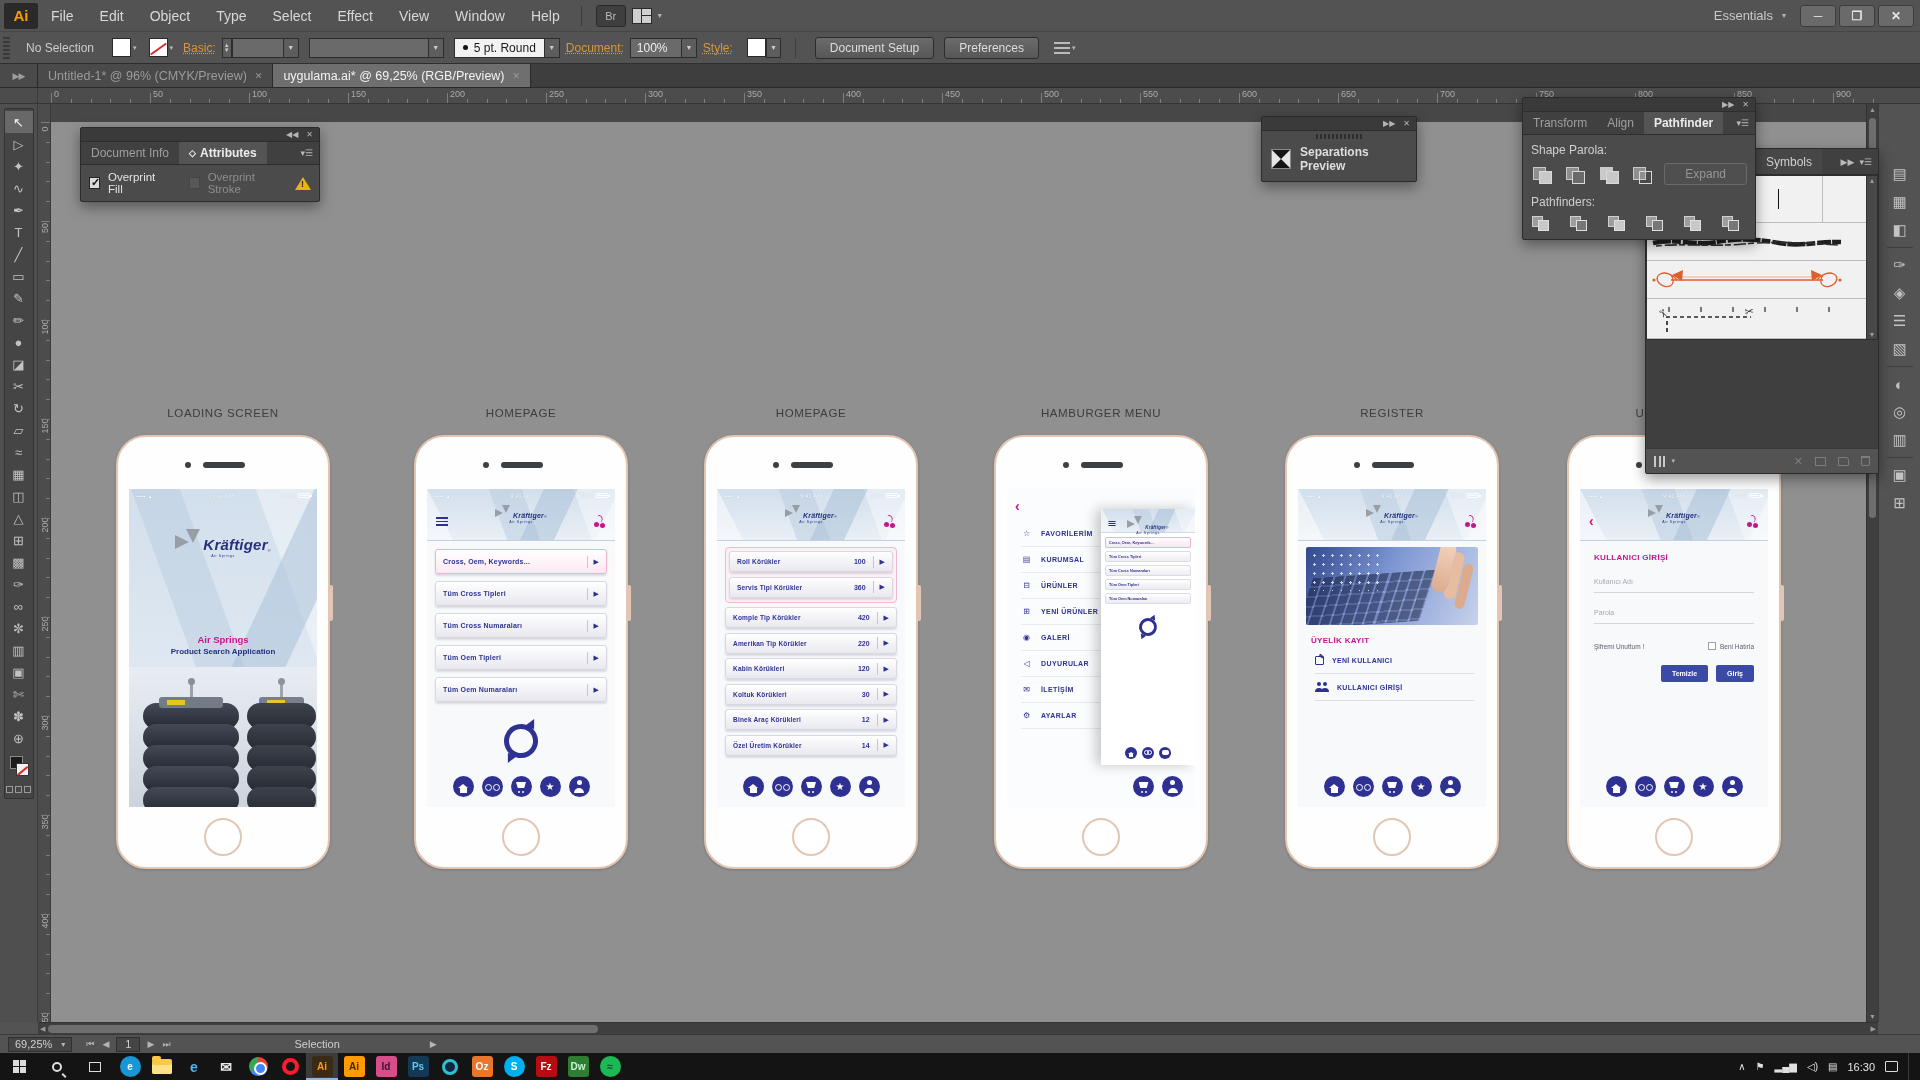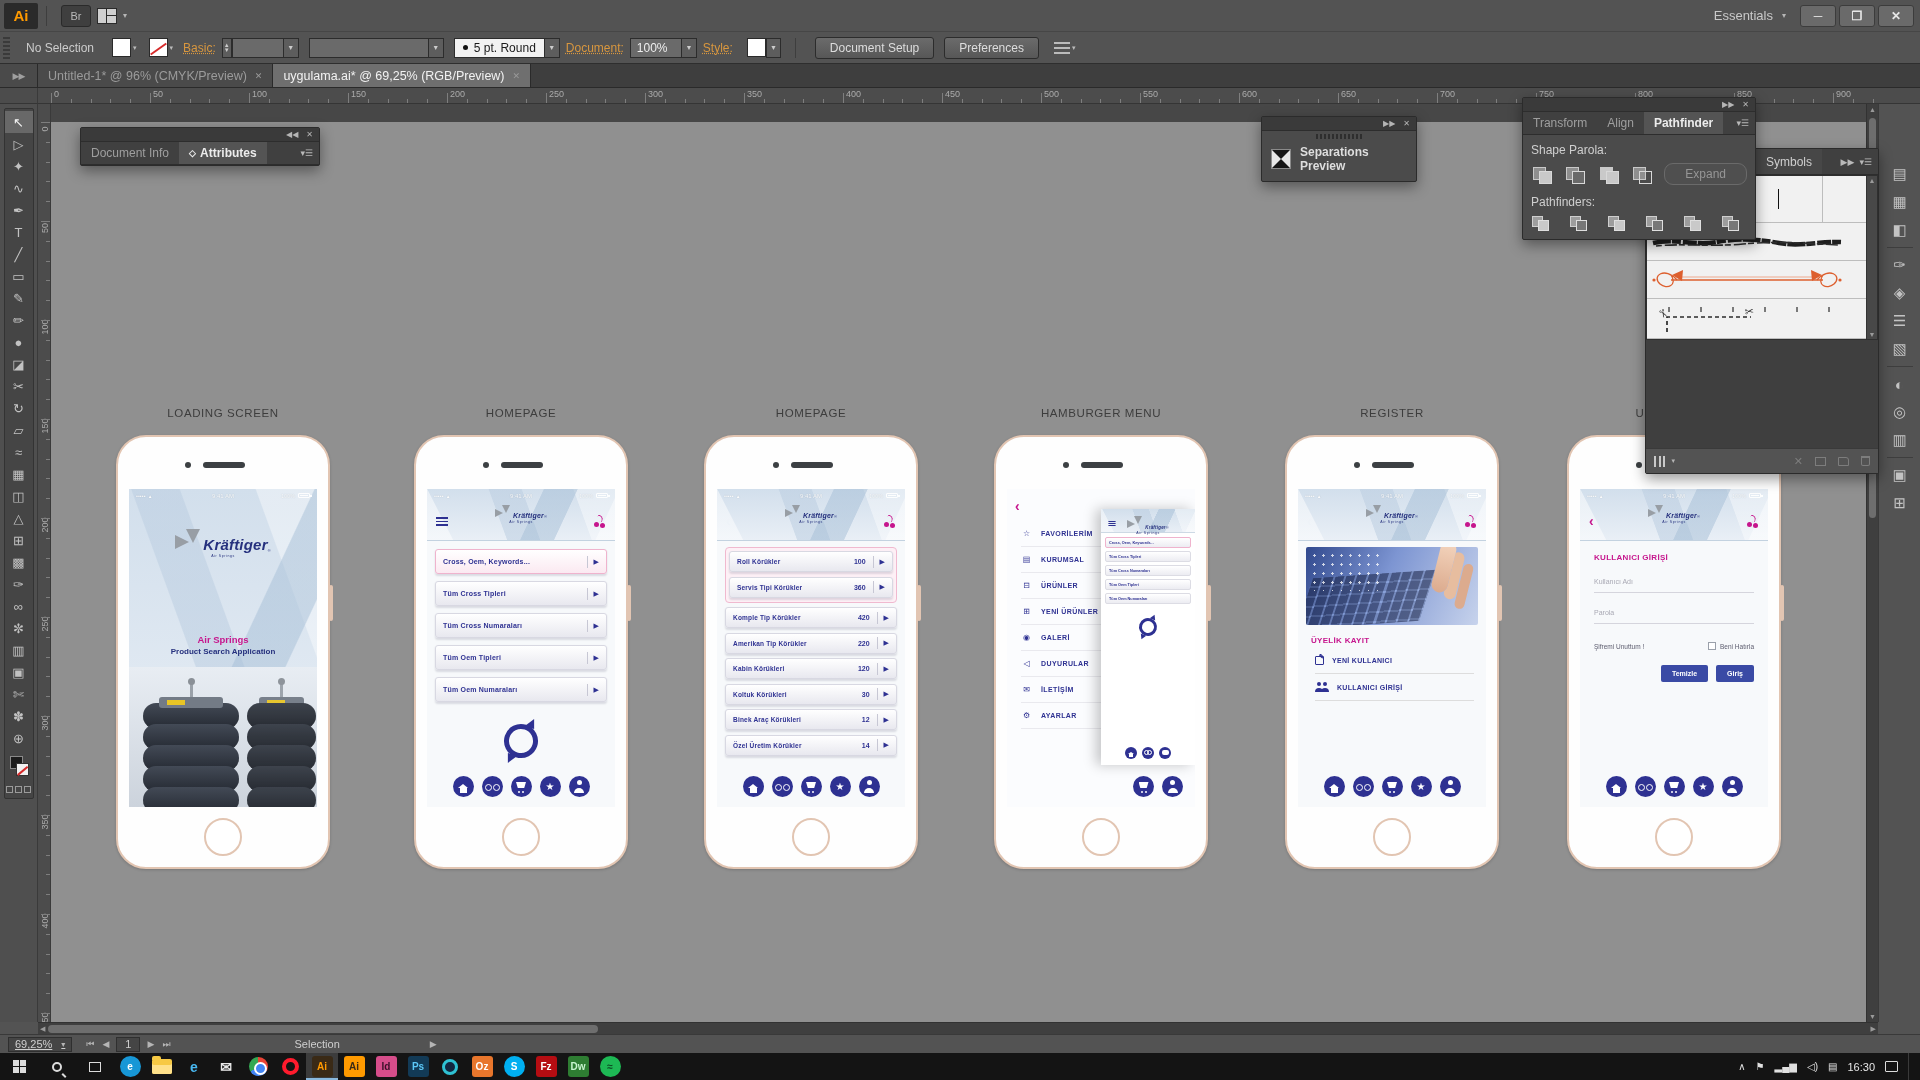--- a/index.html
+++ b/index.html
@@ -74,21 +74,21 @@
   .scroll-arr{position:absolute;left:0;right:0;text-align:center;color:#9a9a9a;font-size:7px;}
   .rightstrip{width:42px;background:#535353;border-left:1px solid #3a3a3a;display:flex;flex-direction:column;align-items:center;padding-top:56px;gap:0;}
   .dock-ico{width:100%;height:28px;display:flex;align-items:center;justify-content:center;color:#c3c3c3;font-size:15px;}
   .dock-sep{width:26px;height:1px;background:#3e3e3e;margin:3px 0;}
 
   
   .hscroll{position:absolute;left:38px;top:1022px;right:42px;height:12px;background:#3f3f3f;border-top:1px solid #323232;}
   .hthumb{position:absolute;left:10px;top:2px;width:550px;height:8px;background:#6e6e6e;border-radius:5px;}
   .hs-arr{position:absolute;top:0;color:#9a9a9a;font-size:7px;line-height:12px;}
   .statusbar{position:absolute;left:0;top:1034px;right:0;height:19px;background:#535353;border-top:1px solid #393939;display:flex;align-items:center;color:#cfcfcf;font-size:11px;}
-  .zoombox{height:15px;background:#454545;border:1px solid #2f2f2f;display:flex;align-items:center;padding:0 6px;gap:6px;margin-left:8px;text-decoration:underline;}
+  .zoombox{height:15px;background:#454545;border:1px solid #2f2f2f;display:flex;align-items:center;padding:0 6px;gap:6px;margin-left:8px;}
   .navglyph{color:#b5b5b5;font-size:9px;margin:0 4px;}
   .abnum{height:15px;background:#454545;border:1px solid #2f2f2f;padding:0 8px;display:flex;align-items:center;margin:0 3px;}
   .statusmode{margin-left:120px;}
   .taskbar{position:absolute;left:0;top:1053px;right:0;height:27px;background:#141414;display:flex;align-items:stretch;color:#e6e6e6;}
   .tb-btn{width:38px;display:flex;align-items:center;justify-content:center;}
   .winlogo{display:grid;grid-template-columns:6px 6px;grid-template-rows:6px 6px;gap:1px;}
   .winlogo span{background:#dcdcdc;}
   .searchico{width:10px;height:10px;border:2px solid #dcdcdc;border-radius:50%;position:relative;}
   .searchico::after{content:"";position:absolute;width:2px;height:5px;background:#dcdcdc;left:9px;top:9px;transform:rotate(-45deg);}
   .taskview{width:12px;height:10px;border:1.5px solid #dcdcdc;position:relative;}
@@ -127,21 +127,21 @@
   .sep-label{color:#dedede;font-size:12px;font-weight:bold;}
   .pf-body{padding:4px 8px 8px;}
   .pf-label{color:#cfcfcf;font-size:12px;margin:4px 0 6px;}
   .pf-row{display:flex;align-items:center;gap:14px;}
   .sm{width:24px;height:19px;position:relative;}
   .sm::before{content:"";position:absolute;left:2px;top:2px;width:11px;height:11px;background:#8f8f8f;border:1px solid #c9c9c9;}
   .sm::after{content:"";position:absolute;left:8px;top:6px;width:11px;height:11px;background:#c9c9c9;border:1px solid #d9d9d9;}
   .sm.v2::after{background:#6a6a6a;}
   .sm.v3::before{background:#c9c9c9;}
   .sm.v4::after{background:transparent;}
-  .btn-dis{margin-left:auto;border:1px solid #6a6a6a;color:#969696;background:#4f4f4f;border-radius:9px;padding:3px 20px;font-size:12px;}
+  .btn-dis{margin-left:auto;border:1px solid #6a6a6a;color:#969696;background:#4f4f4f;border-radius:3px;padding:3px 20px;font-size:12px;}
   .pfi{width:20px;height:16px;position:relative;}
   .pfi::before{content:"";position:absolute;left:1px;top:1px;width:9px;height:9px;background:#9d9d9d;border:1px solid #cfcfcf;}
   .pfi::after{content:"";position:absolute;left:7px;top:5px;width:9px;height:9px;background:#c9c9c9;border:1px solid #dfdfdf;}
   .pfi.alt::after{background:#777;}
 
   
   .brushlist{background:#ededed;border:1px solid #2f2f2f;margin:0;position:relative;}
   .b-row{border-bottom:1px solid #bdbdbd;background:#f1f1f1;display:flex;align-items:center;position:relative;}
   .b-cells{display:flex;}
   .b-cell{width:88px;height:46px;border-right:1px solid #bdbdbd;display:flex;align-items:center;justify-content:center;background:#f1f1f1;}
@@ -273,20 +273,31 @@
   .btnpair{display:flex;justify-content:flex-end;gap:8px;margin:15px 14px 0;}
   .pbtn{background:#3a4aa5;color:#fff;font-size:7px;font-weight:bold;padding:5px 11px;border-radius:2px;}
 </style>
 </head>
 <body>
 
 <div id="app">
 
   <div class="menubar">
     <div class="ai-logo">Ai</div>
+    <div id="menus" style="display:flex;height:100%;">
+        <div class="menu-item">File</div>
+        <div class="menu-item">Edit</div>
+        <div class="menu-item">Object</div>
+        <div class="menu-item">Type</div>
+        <div class="menu-item">Select</div>
+        <div class="menu-item">Effect</div>
+        <div class="menu-item">View</div>
+        <div class="menu-item">Window</div>
+        <div class="menu-item">Help</div>
+      </div>
     <div class="mb-sep"></div>
     <div class="br-btn">Br</div>
     <div class="layout-ico"></div>
     <span class="caret">▾</span>
     <div class="spacer"></div>
     <div class="workspace">
       <span>Essentials</span>
         <span class="caret">▾</span>
     </div>
     <div class="winbtns">
@@ -1105,20 +1116,27 @@
       <span>✕</span>
     </div>
     <div class="p-tabs">
       <div class="p-tab">Document Info</div>
       <div class="p-tab active">
           <span style="font-size:9px;">◇</span>
           <span>Attributes</span>
         </div>
       <div class="p-menu">▾☰</div>
     </div>
+    <div class="attr-body">
+      <div class="cb checked"></div>
+      <span>Overprint Fill</span>
+      <div class="cb dis" style="margin-left:14px;"></div>
+      <span class="dim">Overprint Stroke</span>
+      <div class="warn"></div>
+    </div>
   </div>
 
   <div class="panel" style="left:1261px;top:116px;width:156px;z-index:60;">
     <div class="p-title">
       <span>▶▶</span>
       <span>✕</span>
     </div>
     <div class="gripdots"></div>
     <div class="sep-body">
       <div class="sepico"></div>

